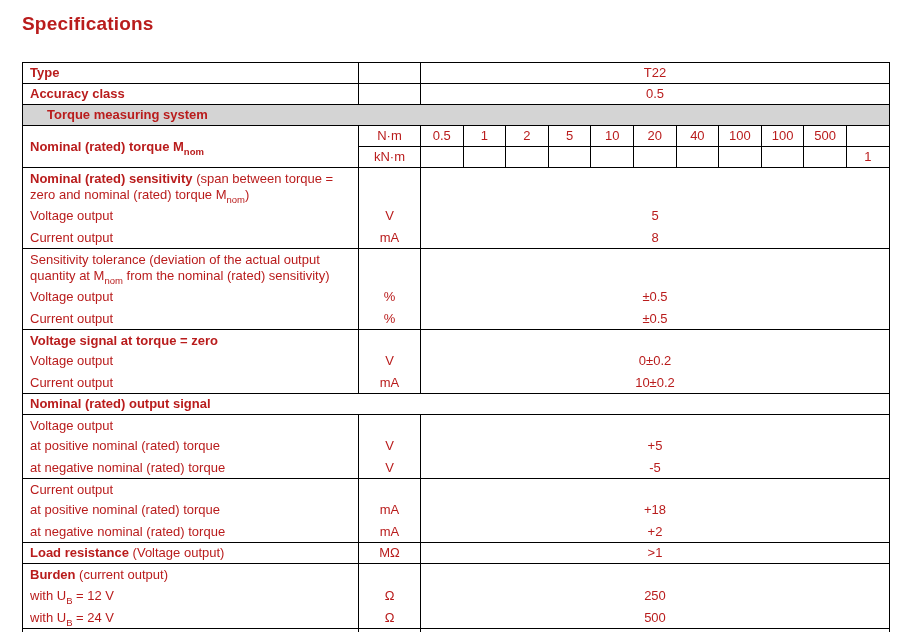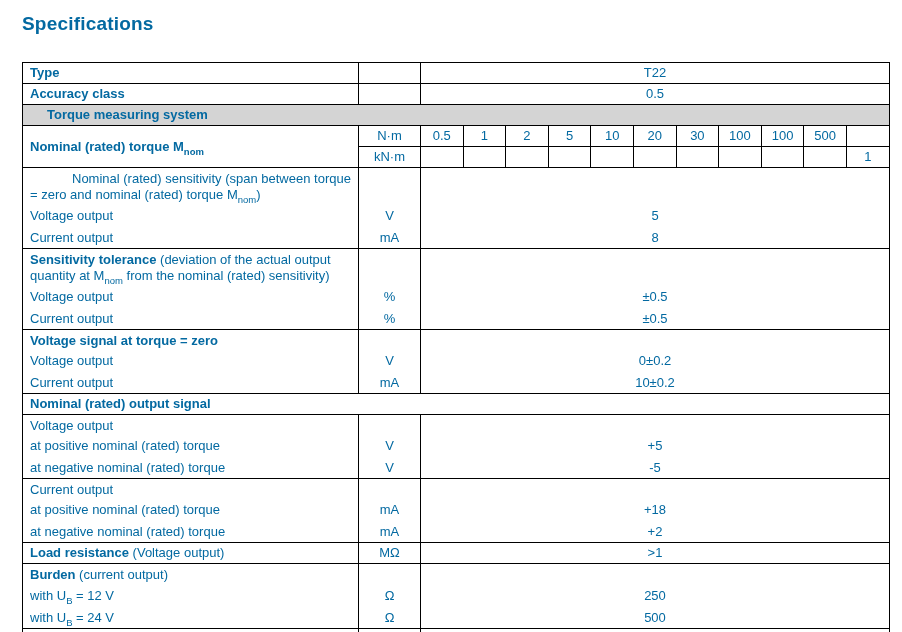--- a/index.html
+++ b/index.html
@@ -3,21 +3,21 @@
 <meta charset="utf-8">
 <style>
   * { margin:0; padding:0; box-sizing:border-box; }
   html,body { background:#fff; }
   #page {
     position:relative;
     width:902px; height:632px;
     background:#ffffff;
     overflow:hidden;
     font-family:"Liberation Sans","DejaVu Sans",sans-serif;
-    color:#0369a1;
+    color:#b91c1c;
   }
   #title {
     position:absolute; left:22px; top:13px;
     font-size:19px; font-weight:bold; letter-spacing:0.2px;
   }
   table.spec {
     position:absolute; left:22px; top:62px;
     width:868px;
     border-collapse:collapse;
     table-layout:fixed;
@@ -80,57 +80,57 @@
         </tr>
         <tr style="height: 21px;">
           <td rowspan="2" class="lbl b">Nominal (rated) torque M<sub>nom</sub></td>
           <td class="unit">N·m</td>
           <td>0.5</td>
           <td>1</td>
           <td>2</td>
           <td>5</td>
           <td>10</td>
           <td>20</td>
-          <td>30</td>
+          <td>40</td>
           <td>100</td>
           <td>100</td>
           <td>500</td>
           <td></td>
         </tr>
         <tr style="height: 21px;">
           <td class="unit">kN·m</td>
           <td></td>
           <td></td>
           <td></td>
           <td></td>
           <td></td>
           <td></td>
           <td></td>
           <td></td>
           <td></td>
           <td></td>
           <td>1</td>
         </tr>
         <tr style="height: 38px;">
-          <td class="lbl nb"><span style="font-weight: normal; margin-left: 42px;">Nominal (rated) sensitivity</span> (span between torque = zero and nominal (rated) torque M<sub>nom</sub>)</td>
+          <td class="lbl nb"><span style="font-weight: bold;">Nominal (rated) sensitivity</span> (span between torque = zero and nominal (rated) torque M<sub>nom</sub>)</td>
           <td class="unit nb"></td>
           <td colspan="11" class="val nb"></td>
         </tr>
         <tr style="height: 21px;">
           <td class="lbl nb">Voltage output</td>
           <td class="unit nb">V</td>
           <td colspan="11" class="val nb">5</td>
         </tr>
         <tr style="height: 22px;">
           <td class="lbl">Current output</td>
           <td class="unit">mA</td>
           <td colspan="11" class="val">8</td>
         </tr>
         <tr style="height: 38px;">
-          <td class="lbl nb"><span style="font-weight: bold; margin-top: 23px;">Sensitivity tolerance</span> (deviation of the actual output quantity at M<sub>nom</sub> from the nominal (rated) sensitivity)</td>
+          <td class="lbl nb"><span style="font-weight: normal; margin-top: 23px;">Sensitivity tolerance</span> (deviation of the actual output quantity at M<sub>nom</sub> from the nominal (rated) sensitivity)</td>
           <td class="unit nb"></td>
           <td colspan="11" class="val nb"></td>
         </tr>
         <tr style="height: 21px;">
           <td class="lbl nb">Voltage output</td>
           <td class="unit nb">%</td>
           <td colspan="11" class="val nb">±0.5</td>
         </tr>
         <tr style="height: 22px;">
           <td class="lbl">Current output</td>

